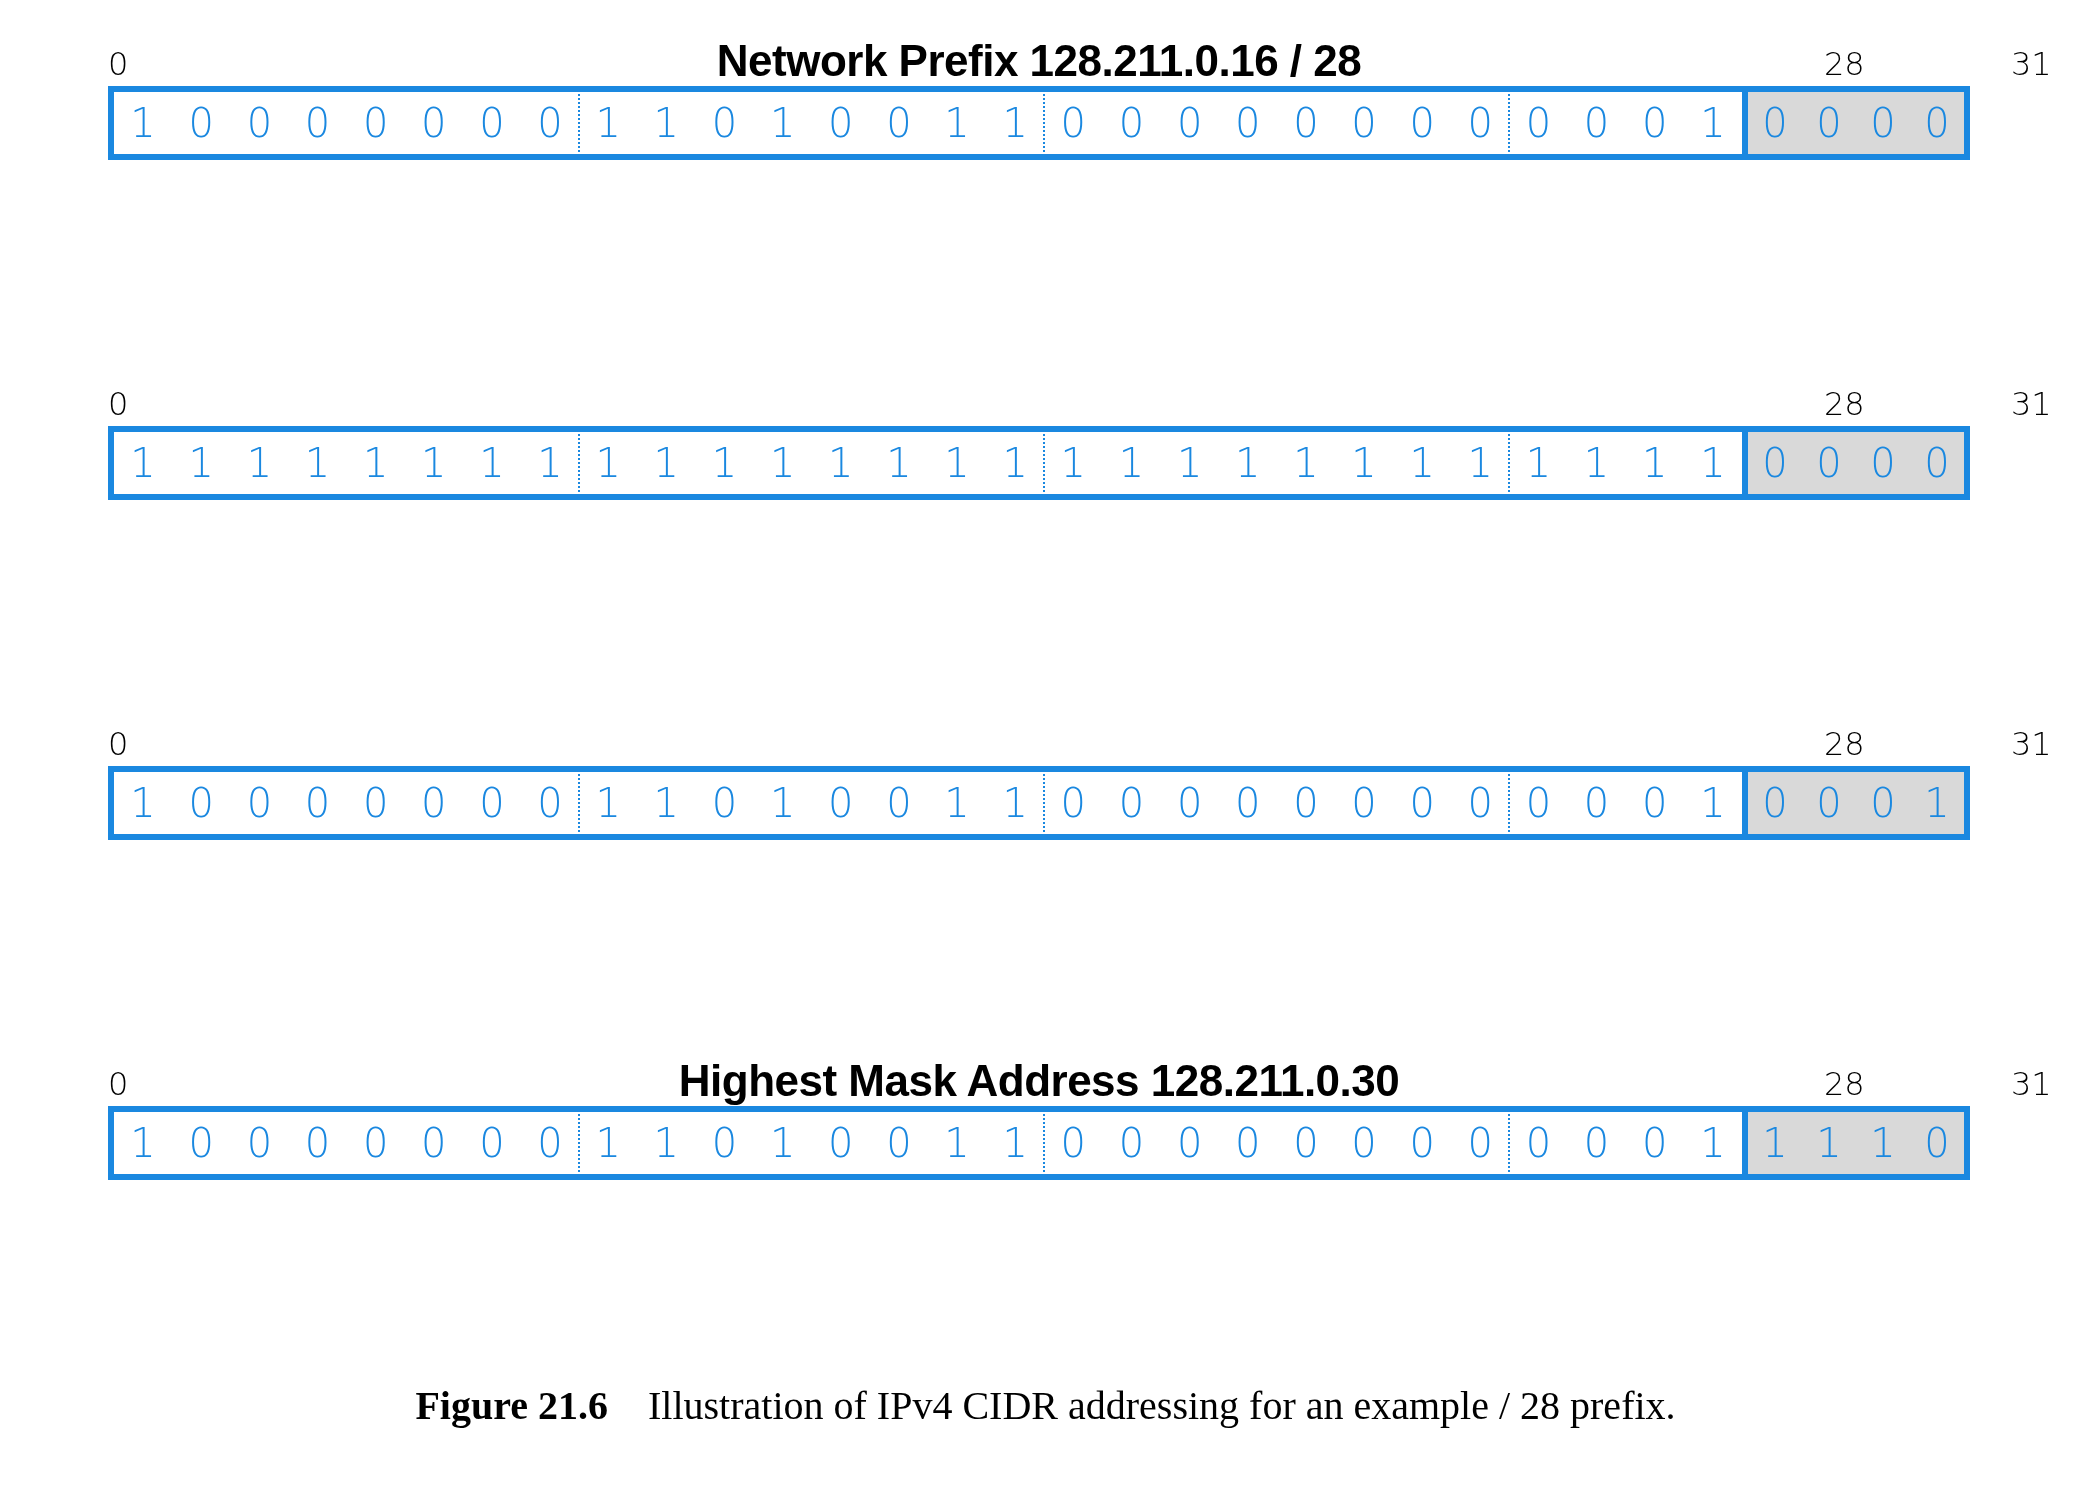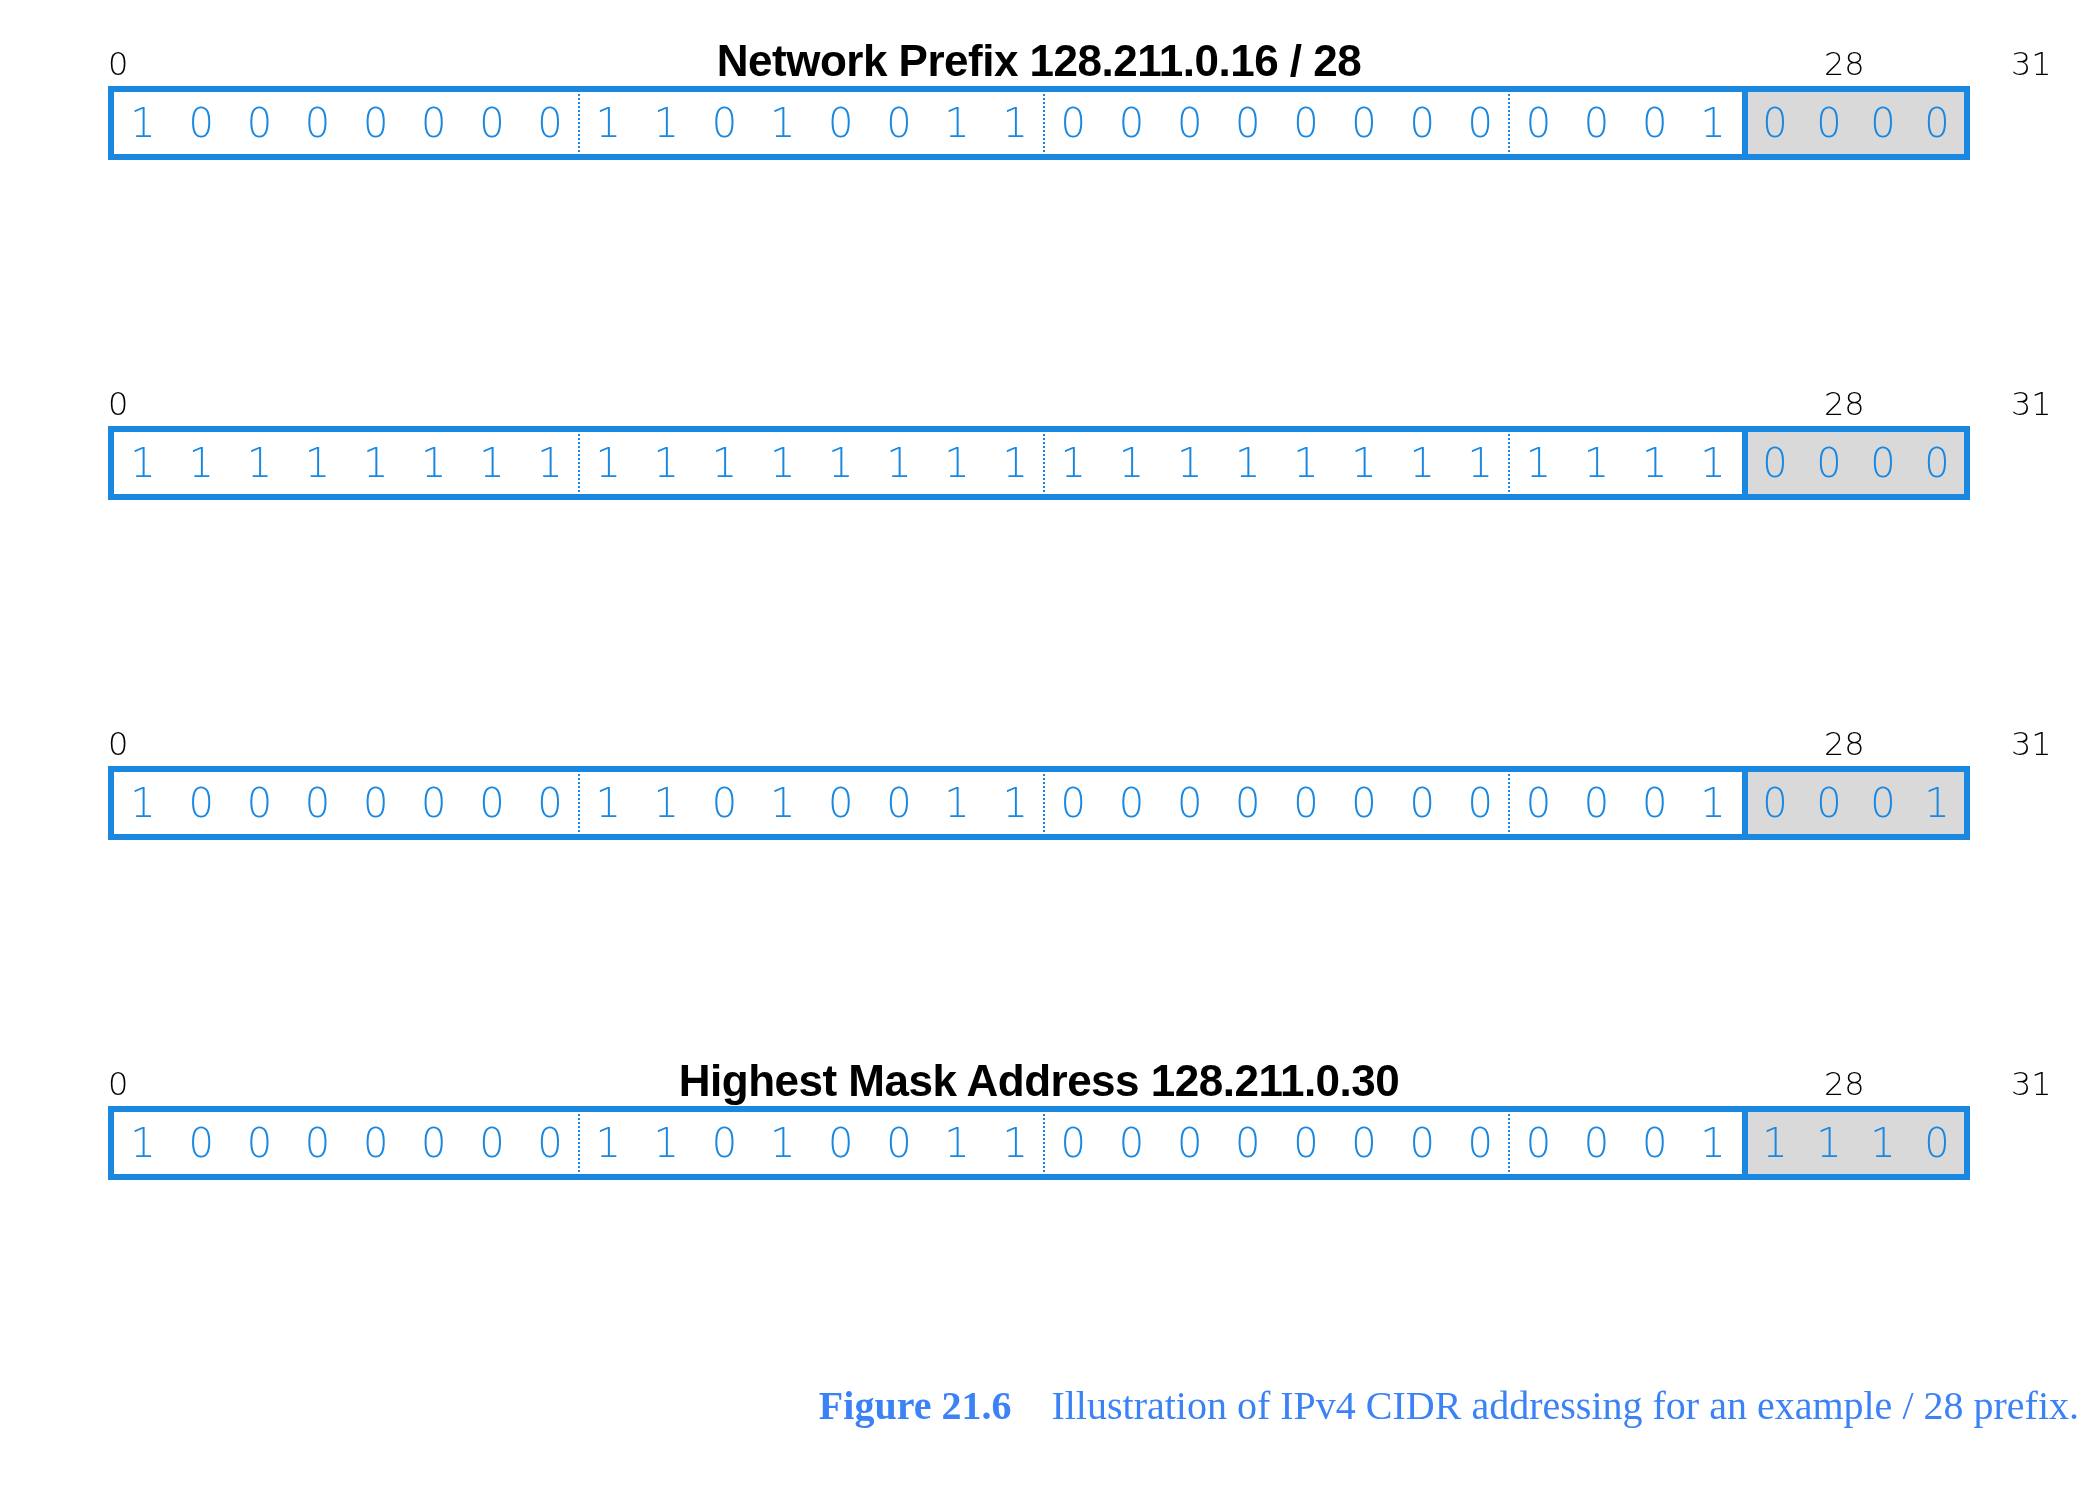--- a/index.html
+++ b/index.html
@@ -116,25 +116,25 @@
     width: 0;
     border-left: 2px dotted #1a88e0;
   }
 
   
   .caption {
     position: absolute;
     left: 12px;
     right: 0;
     top: 1382px;
-    text-align: right;
+    text-align: center;
     font-family: "Liberation Serif", "DejaVu Serif", serif;
     font-size: 40px;
     line-height: 48px;
-    color: #3b82f6;
+    color: #000000;
     white-space: nowrap;
   }
   .caption .cap-num {
     font-weight: bold;
   }
   .caption .cap-text {
     font-weight: normal;
   }
 </style>
 </head>

